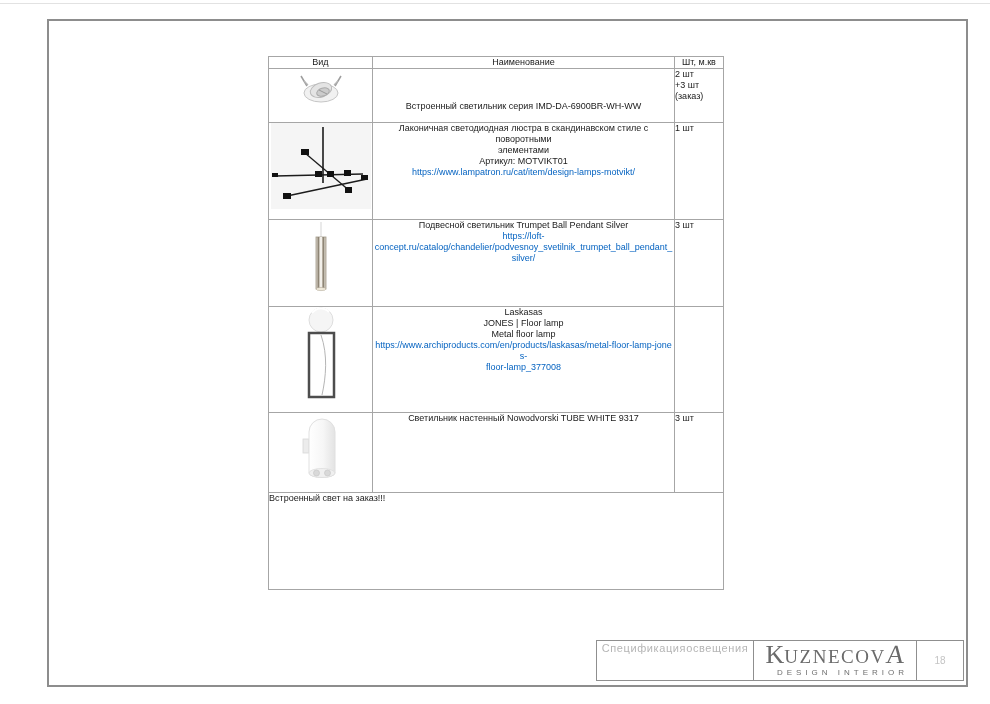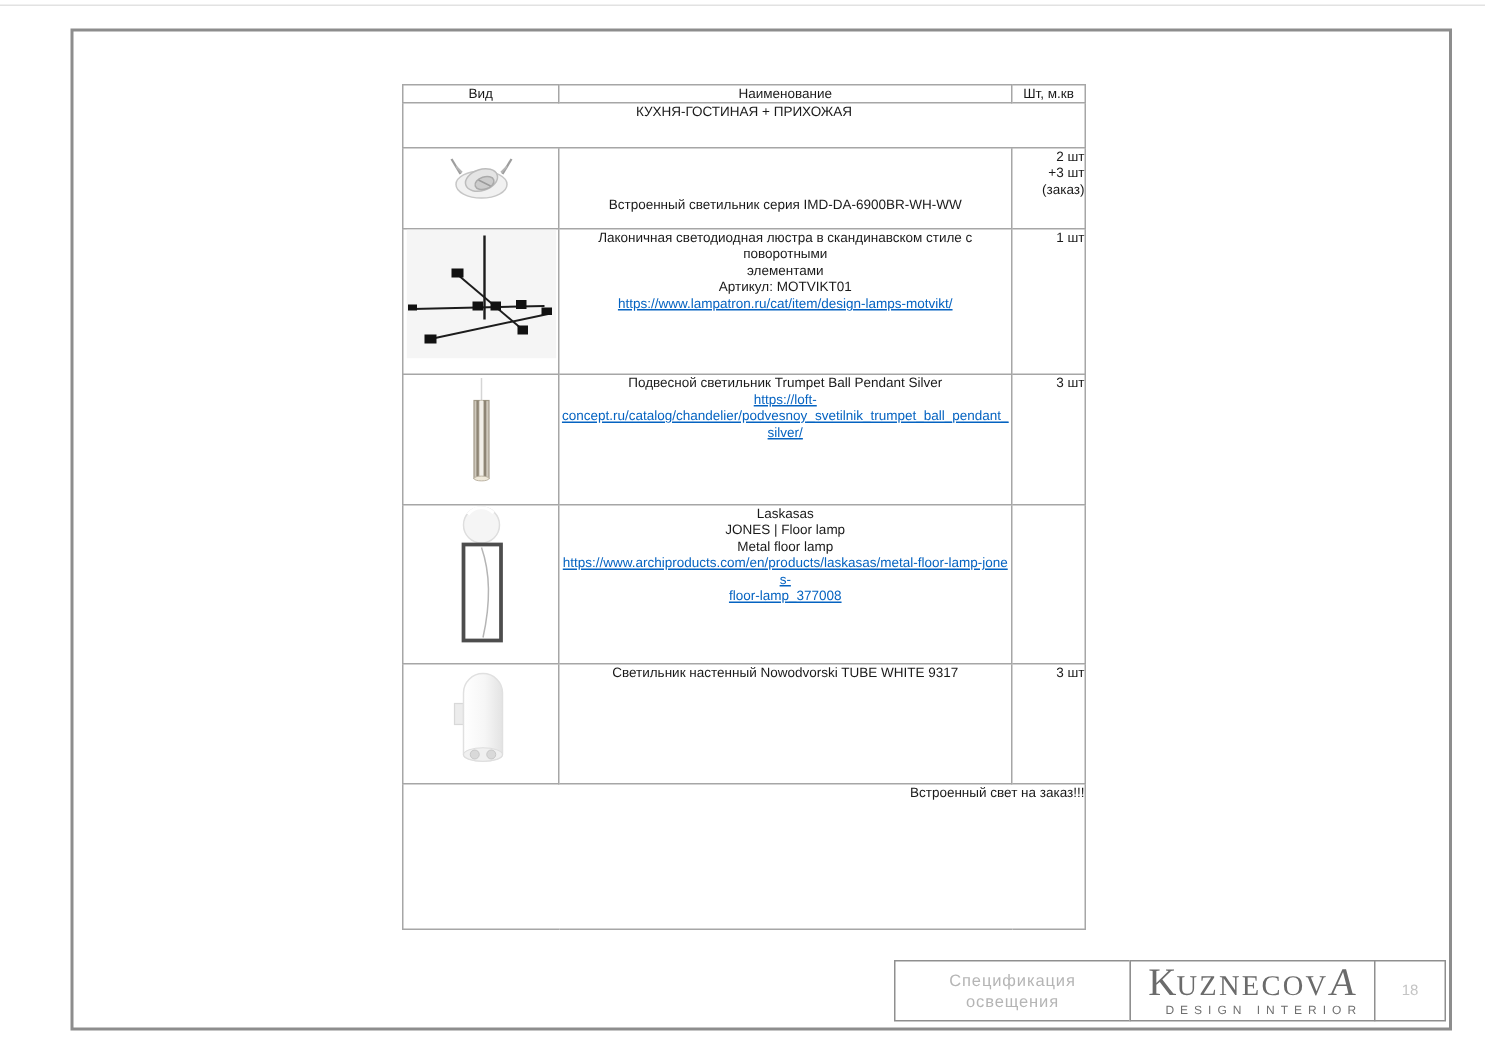--- a/index.html
+++ b/index.html
@@ -23,29 +23,29 @@
     font-size:9px; line-height:11px; font-weight:normal;
   }
   col.c-view { width:104px; } col.c-name { width:302px; } col.c-qty { width:49px; }
   tr.h-head  { height:12px; } tr.h-sect { height:30px; }
   tr.h-r1 { height:54px; } tr.h-r2 { height:97px; } tr.h-r3 { height:87px; }
   tr.h-r4 { height:106px; } tr.h-r5 { height:80px;margin-top:30px; } tr.h-note { height:97px; }
   th.hdr { text-align:center; vertical-align:middle; }
   td.sect { text-align:center; vertical-align:middle; }
   td.view { text-align:center; vertical-align:middle; }
   td.name { text-align:center; padding:13px 6px 0 6px; }
-  td.qty  { text-align:right; padding-top:13px; }
-  .links div { color:#0563c1; text-decoration:underline; word-break:break-all; }
-  td.note { text-align:right; padding-top:14px; }
+  td.qty  { text-align:left; padding-top:13px; }
+  .links div { color:#0563c1; word-break:break-all; }
+  td.note { text-align:left; padding-top:14px; }
   
   .footer { position:absolute; left:596px; top:640px; display:flex; }
   .footer .fbox { border:1px solid #8f8f8f; height:41px; background:#fff; }
   .fbox + .fbox { margin-left:-1px; }
   .spec-title {
-    width:158px; display:flex; flex-direction:column; justify-content:center;
+    width:158px; display:flex; flex-direction:row; justify-content:center;
     text-align:center; color:#b5b5b5; font-size:11px; line-height:14px; letter-spacing:0.6px;
   }
   .logo-box { width:164px; display:flex; flex-direction:column; align-items:center; justify-content:center; }
   .logo-name {
     font-family:"Liberation Serif","DejaVu Serif",serif; color:#6b6b6b;
     display:flex; align-items:baseline; line-height:22px;
   }
   .logo-name .mid { font-size:19px; letter-spacing:1.5px; }
   .logo-name .cap { font-size:26px; }
   .logo-name .cap-final { font-size:26px; transform:skewX(-6deg); }
@@ -68,23 +68,20 @@
       <colgroup>
           <col class="c-view">
           <col class="c-name">
           <col class="c-qty">
         </colgroup>
       <tbody>
           <tr class="h-head">
         <th class="hdr">Вид</th>
         <th class="hdr">Наименование</th>
         <th class="hdr">Шт, м.кв</th>
-      </tr>
-      <tr class="h-sect">
-        <td class="sect" colspan="3">КУХНЯ-ГОСТИНАЯ + ПРИХОЖАЯ</td>
       </tr>
 
       <tr class="h-r1">
         <td class="view">
           <svg width="50" height="40" viewBox="0 0 50 40">
             <path d="M11 17 L5 7" stroke="#9d9d9d" stroke-width="1.5" fill="none"></path>
             <path d="M8 12 L12 16" stroke="#b5b5b5" stroke-width="1.2" fill="none"></path>
             <path d="M39 17 L45 7" stroke="#9d9d9d" stroke-width="1.5" fill="none"></path>
             <path d="M42 12 L38 16" stroke="#b5b5b5" stroke-width="1.2" fill="none"></path>
             <ellipse cx="25" cy="24" rx="17" ry="9" fill="#f1f1f1" stroke="#c6c6c6"></ellipse>

